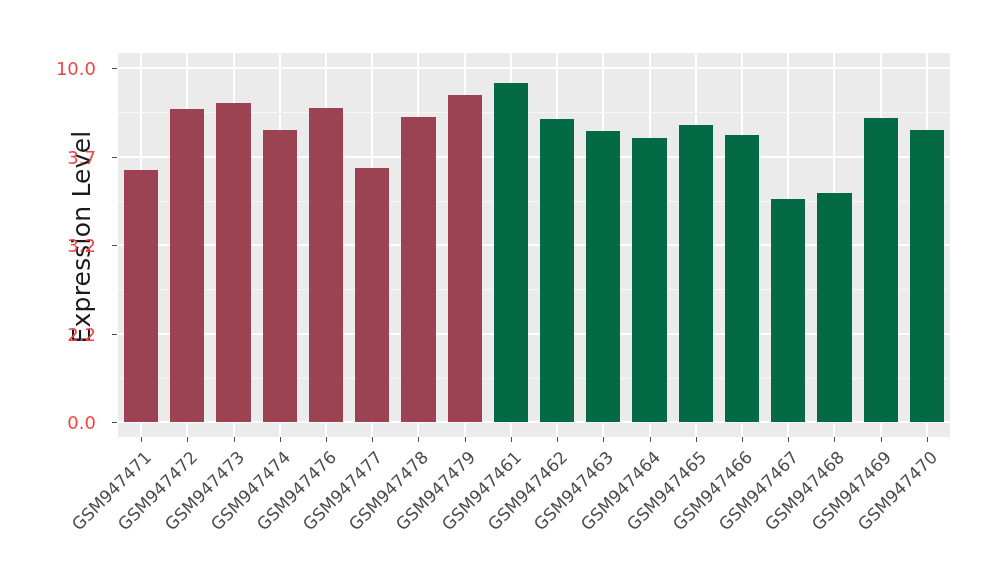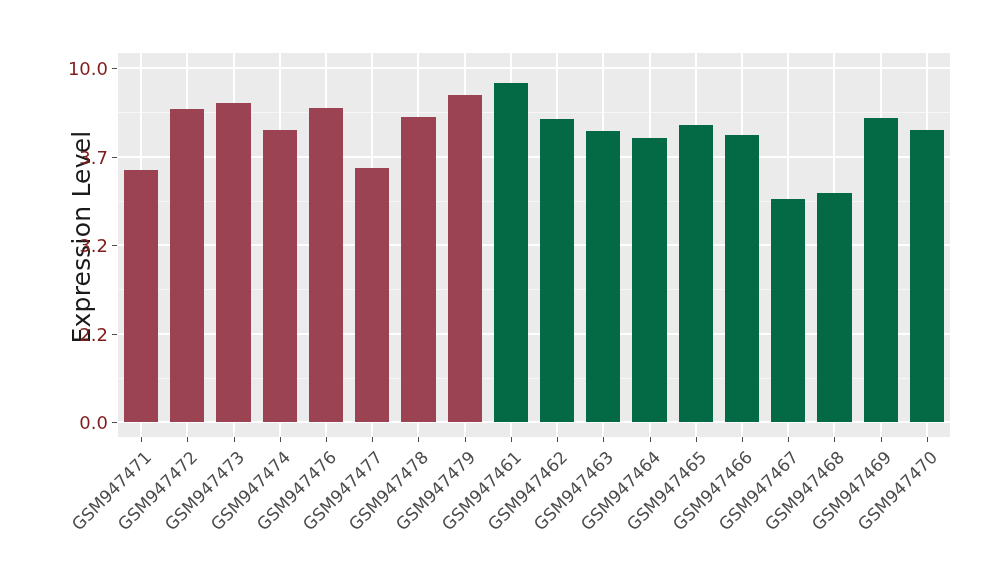--- a/index.html
+++ b/index.html
@@ -34,25 +34,25 @@
     justify-content: center;
     font-size: 25px;
     color: #1a1a1a;
     letter-spacing: 0.2px;
     white-space: nowrap;
   }
 
   
   .y-tick-label {
     position: absolute;
-    right: 0;
+    right: 12px;
     width: 100%;
     text-align: right;
     font-size: 18px;
-    color: #7f1d1d;
+    color: #ef4444;
     transform: translateY(-50%);
     white-space: nowrap;
   }
   .y-tick-wrap {
     position: absolute;
     left: 50px;
     width: 58px;
   }
   .y-tick-mark {
     position: absolute;

